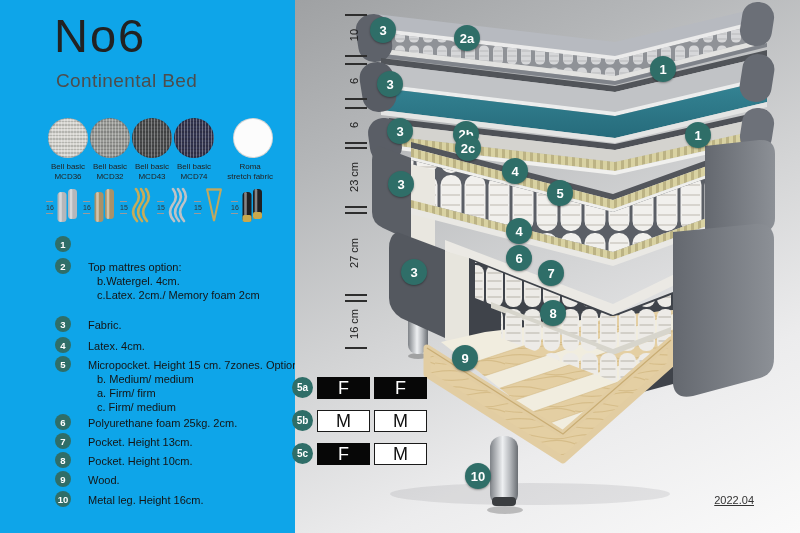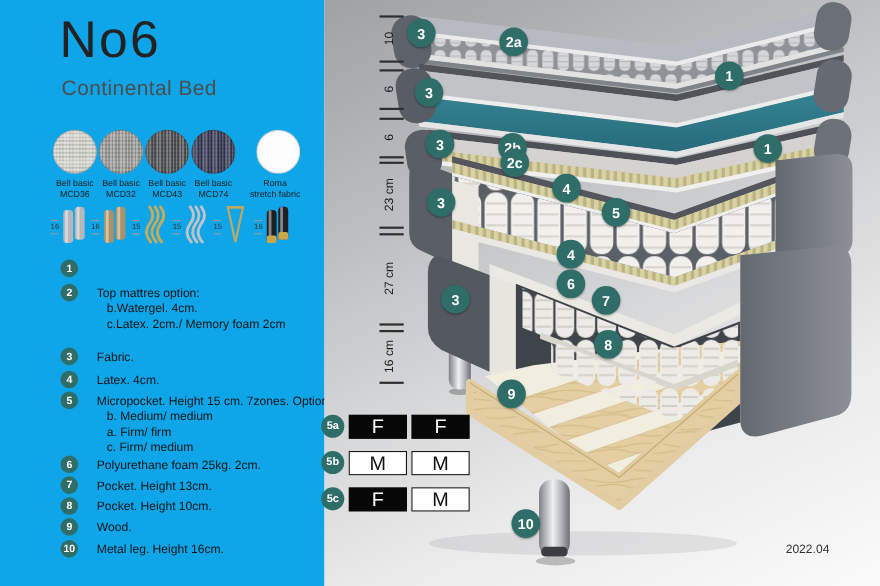--- a/index.html
+++ b/index.html
@@ -36,21 +36,21 @@
   .ruler-tick{position:absolute;left:50px;width:22px;height:1.5px;background:#2e2e2e;}
   .ruler-label{position:absolute;left:59px;transform:translate(-50%,-50%) rotate(-90deg);
     font-size:11px;color:#1c1c1c;white-space:nowrap;}
   .frow{position:absolute;display:flex;align-items:flex-start;}
   .fbadge{width:21px;height:21px;border-radius:50%;background:var(--badge,#2f6e68);color:#fff;
     font-size:10px;font-weight:bold;display:flex;align-items:center;justify-content:center;}
   .fcell{width:53px;height:22px;margin-left:4px;display:flex;align-items:center;justify-content:center;
     font-size:18px;box-sizing:border-box;}
   .fcell.dark{background:#070707;color:#fff;}
   .fcell.light{background:#fff;color:#111;border:1px solid #1a1a1a;}
-  .version{position:absolute;right:46px;top:494px;font-size:11px;color:#333;}
+  .version{position:absolute;right:46px;top:494px;font-size:11px;color:#333;text-decoration:underline;}
   .bed-art{position:absolute;left:0;top:0;}
 </style>
 </head>
 <body>
 
 <div class="left-panel">
   <div class="title">No6</div>
   <div class="subtitle">Continental Bed</div>
   <div class="swatches">
       <div class="swatch-item">

